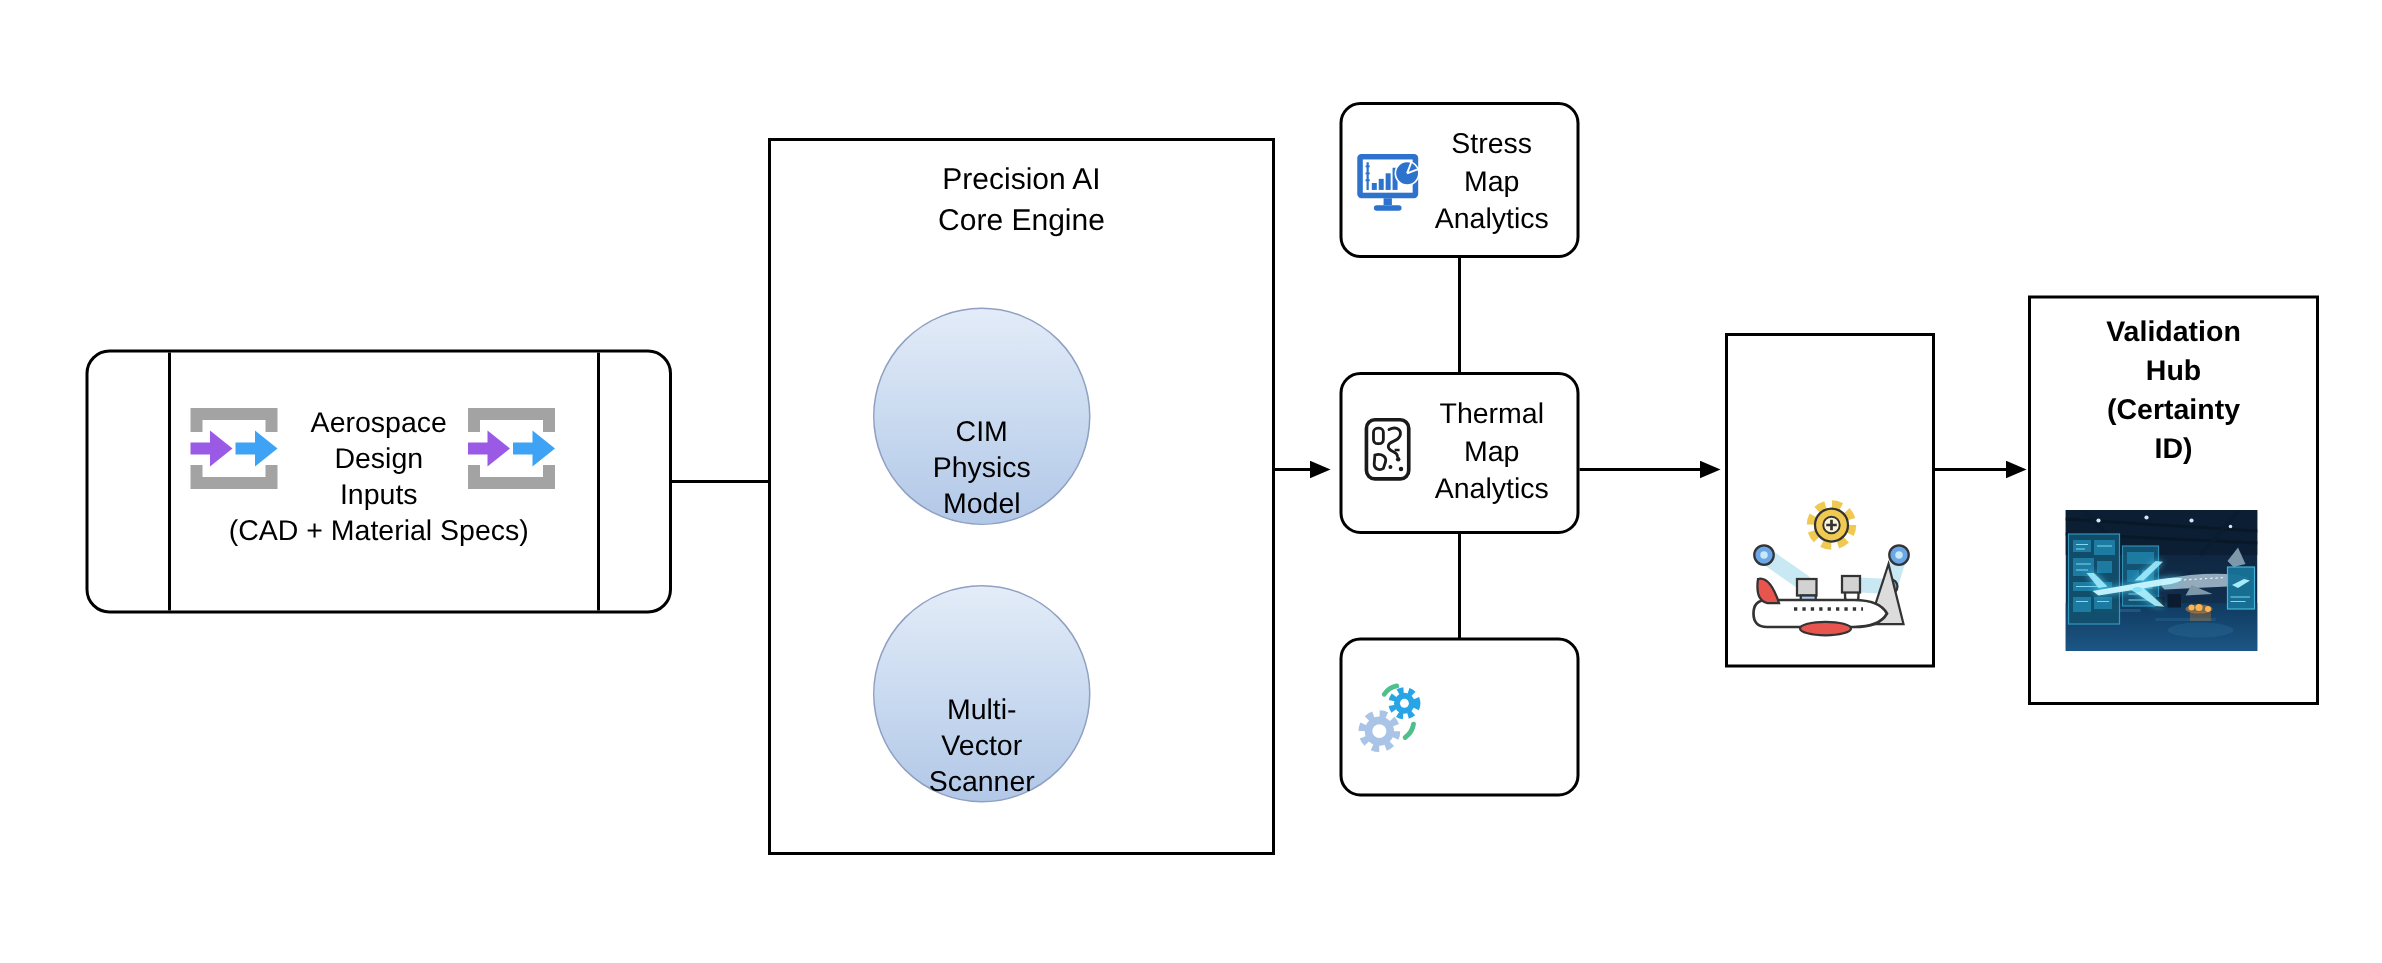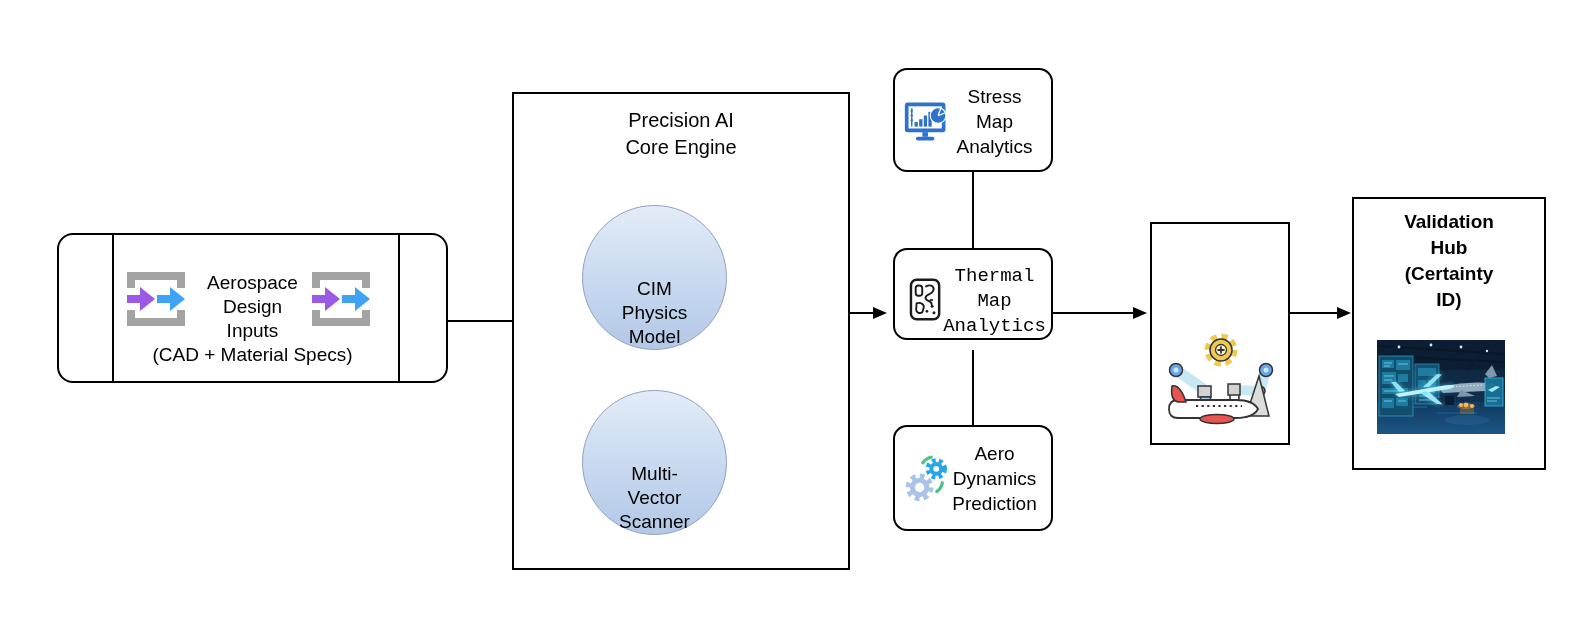--- a/index.html
+++ b/index.html
@@ -42,21 +42,21 @@
       </marker>
     </defs>
     <line x1="446" y1="321" x2="516" y2="321" stroke="#000" stroke-width="2"></line>
     <line x1="820" y1="313" x2="874" y2="313" stroke="#000" stroke-width="2" marker-end="url(#arrowhead)"></line>
     <line x1="1053" y1="313" x2="1134" y2="313" stroke="#000" stroke-width="2" marker-end="url(#arrowhead)"></line>
     <line x1="1290" y1="313" x2="1338" y2="313" stroke="#000" stroke-width="2" marker-end="url(#arrowhead)"></line>
     <line x1="973" y1="170" x2="973" y2="250" stroke="#000" stroke-width="2"></line>
     <line x1="973" y1="350" x2="973" y2="427" stroke="#000" stroke-width="2"></line>
   </svg>
 
-  <div id="input-node" class="node rounded-lg" style="left:57px;top:233px;width:391px;height:150px;">
+  <div id="input-node" class="node rounded-lg" style="left:57px;top:233px;width:391px;height:176px;">
     <div class="divider" style="left:53px;"></div>
     <div class="divider" style="left:339px;"></div>
 
     <svg class="abs" style="left:64px;top:33px;" width="66" height="62" viewBox="0 0 66 62">
       <path d="M8,20 L8,8 L58,8 L58,20" fill="none" stroke="#a3a3a3" stroke-width="8"></path>
       <path d="M8,42 L8,54 L58,54 L58,42" fill="none" stroke="#a3a3a3" stroke-width="8"></path>
       <path d="M4,27 h13 v-8 l15,12 l-15,12 v-8 h-13 z" fill="#9a5ae6"></path>
       <path d="M34,27 h13 v-8 l15,12 l-15,12 v-8 h-13 z" fill="#3fa3f5"></path>
     </svg>
     <svg class="abs" style="left:249px;top:33px;" width="66" height="62" viewBox="0 0 66 62">
@@ -104,21 +104,21 @@
       <line x1="38" y1="16" x2="46" y2="13" stroke="#ffffff" stroke-width="1.4"></line>
       <line x1="38" y1="16" x2="41" y2="8" stroke="#ffffff" stroke-width="1.4"></line>
       <rect x="21" y="34" width="6" height="5" fill="#2d72cc"></rect>
       <rect x="14" y="39" width="20" height="4" rx="2" fill="#2d72cc"></rect>
     </svg>
     <div class="label">Stress
 Map
 Analytics</div>
   </div>
 
-  <div class="node mini-node rounded-md" style="left:893px;top:248px;width:160px;height:92px;font-family:Liberation Mono, monospace;">
+  <div class="node mini-node rounded-md" style="left:893px;top:248px;width:160px;height:108px;">
     <svg class="abs" style="left:12px;top:27px;" width="38" height="47" viewBox="0 0 40 50">
       <rect x="4" y="3" width="30" height="42" rx="6" fill="#ffffff" stroke="#1a1a1a" stroke-width="2.6"></rect>
       <rect x="9" y="9" width="7" height="11" rx="3" fill="none" stroke="#1a1a1a" stroke-width="2"></rect>
       <path d="M20,10 c6,-3 9.5,1 7.5,5 c-2,4 -8,3 -8,7 c0,4 6.5,3 6.5,7" fill="none" stroke="#1a1a1a" stroke-width="2" stroke-linecap="round"></path>
       <path d="M10,28 c5,-1.5 8.5,1.5 7.5,5 l-1.5,4.5 c-3,2 -6.5,0 -6.5,-3 z" fill="none" stroke="#1a1a1a" stroke-width="2"></path>
       <circle cx="26.5" cy="31" r="1.6" fill="#1a1a1a"></circle>
       <circle cx="28.5" cy="38" r="1.6" fill="#1a1a1a"></circle>
       <circle cx="21" cy="36.5" r="1.4" fill="#1a1a1a"></circle>
       <line x1="24" y1="24.5" x2="27.5" y2="24.5" stroke="#1a1a1a" stroke-width="1.8"></line>
     </svg>
@@ -131,23 +131,20 @@
     <svg class="abs" style="left:6px;top:27px;" width="52" height="52" viewBox="0 0 56 56">
       <circle cx="20" cy="36" r="12" fill="none" stroke="#a9c4e6" stroke-width="6" stroke-dasharray="5 4.4"></circle>
       <circle cx="20" cy="36" r="10.5" fill="#a9c4e6"></circle>
       <circle cx="20" cy="36" r="5" fill="#ffffff"></circle>
       <circle cx="38" cy="16" r="9" fill="none" stroke="#28a5e6" stroke-width="5" stroke-dasharray="4 3.5"></circle>
       <circle cx="38" cy="16" r="7.5" fill="#28a5e6"></circle>
       <circle cx="38" cy="16" r="3.2" fill="#ffffff"></circle>
       <path d="M23.5,9.5 a14,14 0 0,1 9,-6" fill="none" stroke="#4fc08c" stroke-width="3.5" stroke-linecap="round"></path>
       <path d="M44.5,31 a14,14 0 0,1 -6,9.5" fill="none" stroke="#4fc08c" stroke-width="3.5" stroke-linecap="round"></path>
     </svg>
-    <div class="label">Aero
-Dynamics
-Prediction</div>
   </div>
 
   <div id="forecast-node" class="node" style="left:1150px;top:222px;width:140px;height:223px;">
     <svg class="abs" style="left:10px;top:106px;" width="118" height="102" viewBox="0 0 118 102">
 
       <circle cx="59" cy="20" r="13" fill="none" stroke="#f0ca50" stroke-width="7" stroke-dasharray="6 4.2"></circle>
       <circle cx="59" cy="20" r="11" fill="#f0ca50" stroke="#333" stroke-width="1.5"></circle>
       <circle cx="59" cy="20" r="5.5" fill="#fdf4d4" stroke="#333" stroke-width="1.3"></circle>
       <path d="M59,16.5 V23.5 M55.5,20 H62.5" stroke="#333" stroke-width="1.8"></path>
 

